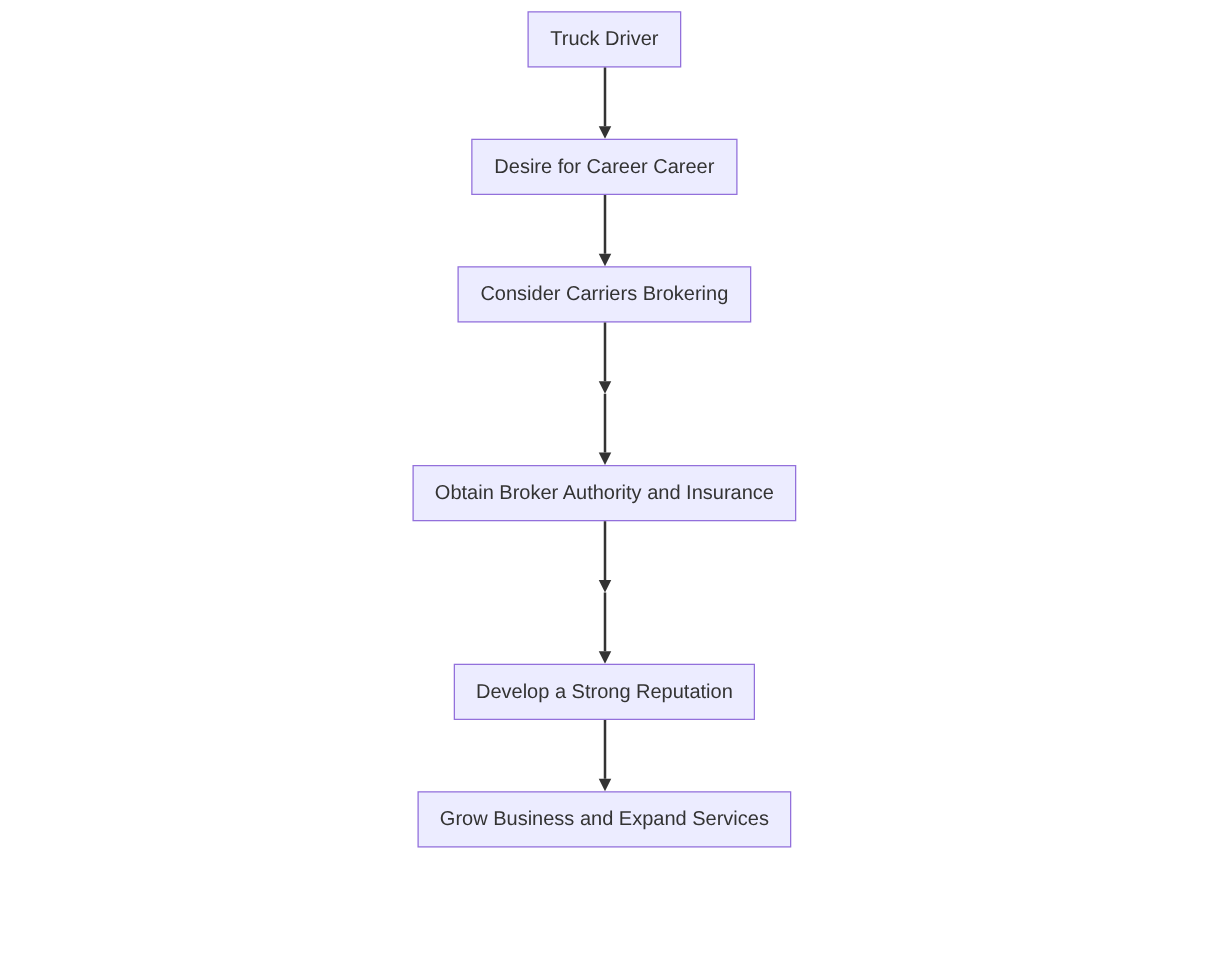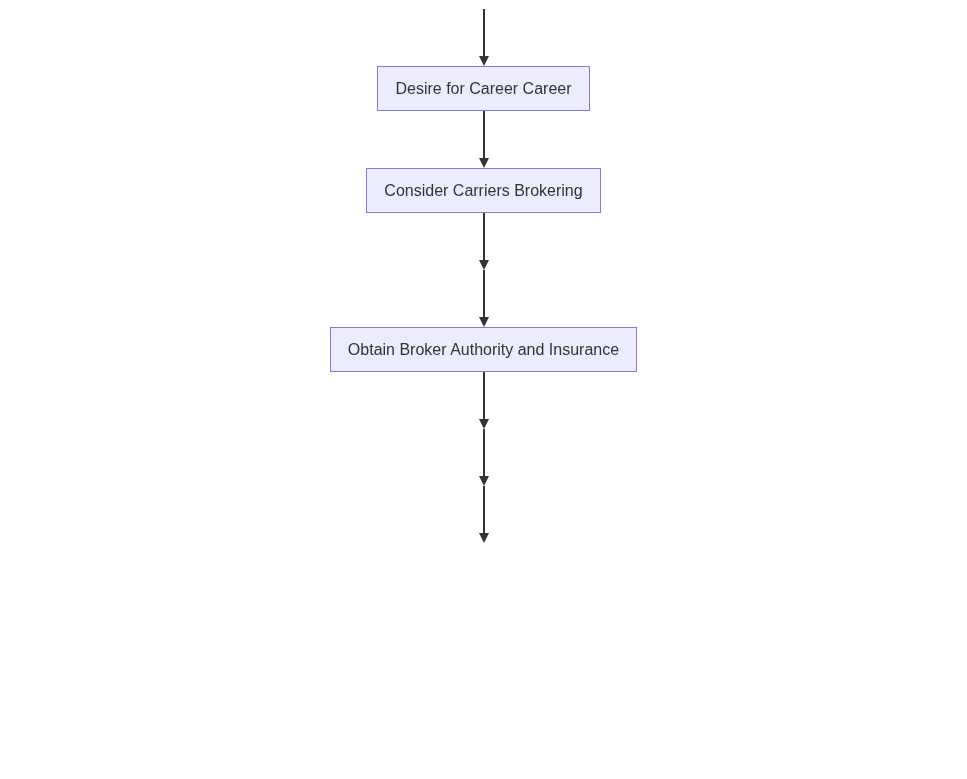--- a/index.html
+++ b/index.html
@@ -54,20 +54,21 @@
     border-left: 5px solid transparent;
     border-right: 5px solid transparent;
     border-top: 10px solid var(--arrow, #333333);
   }
 </style>
 </head>
 <body>
 
 <div class="canvas">
 
+  <div class="node">Truck Driver</div>
 
   <div class="edge">
     <div class="line"></div>
     <div class="head"></div>
   </div>
 
   <div class="node">Desire for Career Career</div>
 
   <div class="edge">
     <div class="line"></div>
@@ -93,20 +94,22 @@
     <div class="line"></div>
     <div class="head"></div>
   </div>
 
 
   <div class="edge">
     <div class="line"></div>
     <div class="head"></div>
   </div>
 
+  <div class="node">Develop a Strong Reputation</div>
 
   <div class="edge">
     <div class="line"></div>
     <div class="head"></div>
   </div>
 
+  <div class="node">Grow Business and Expand Services</div>
 
 </div>
 
 </body></html>

